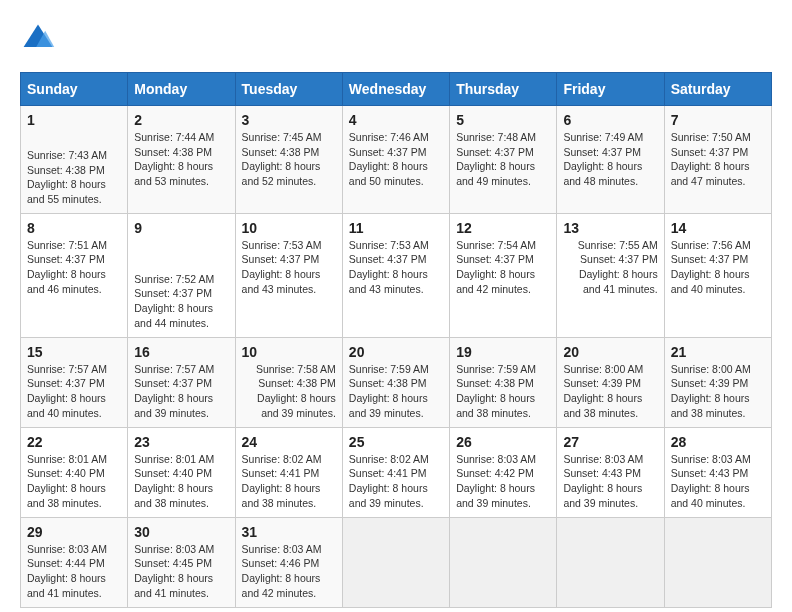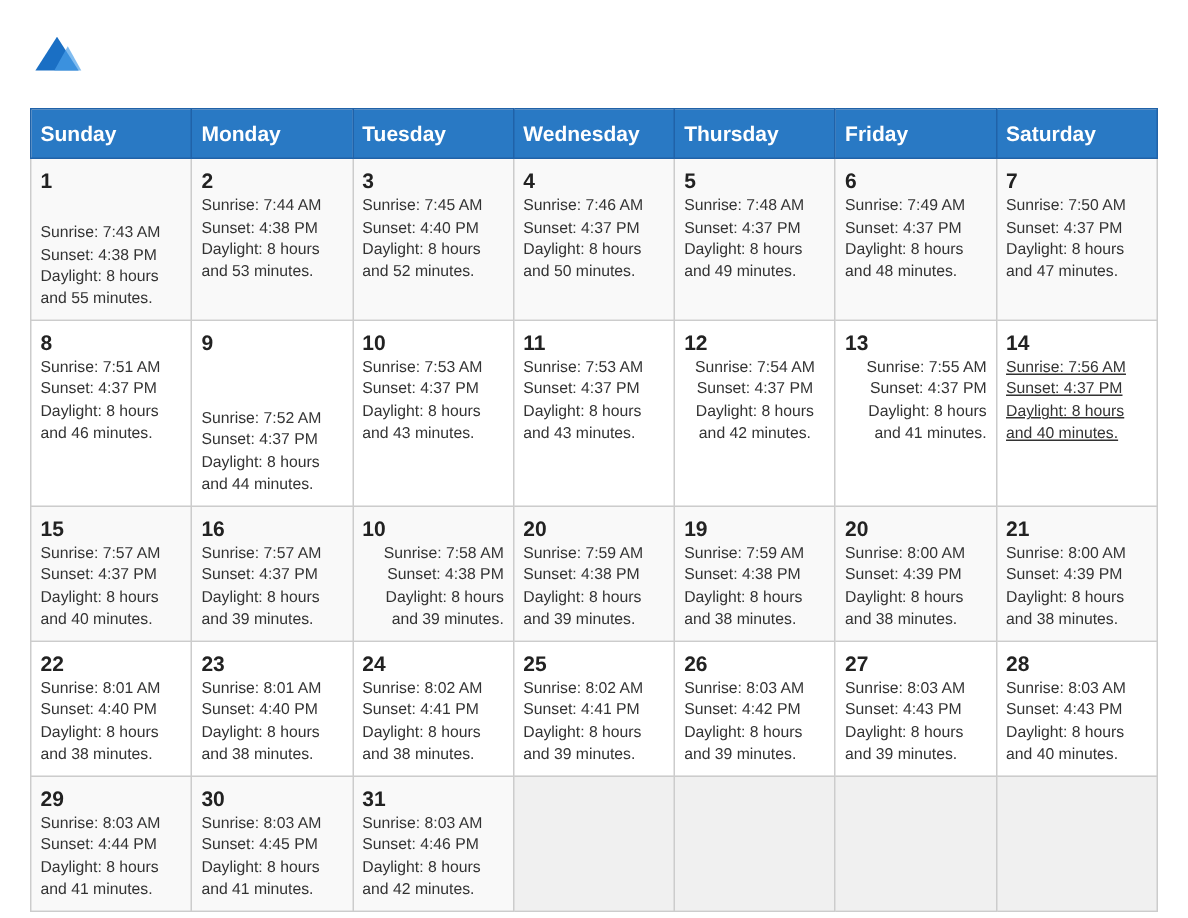--- a/index.html
+++ b/index.html
@@ -131,21 +131,21 @@
         <td>
           <span class="day-num">2</span>
           <div class="day-detail" style="white-space: pre-line;">Sunrise: 7:44 AM
 Sunset: 4:38 PM
 Daylight: 8 hours
 and 53 minutes.</div>
         </td>
         <td>
           <span class="day-num">3</span>
           <div class="day-detail" style="white-space: pre-line;">Sunrise: 7:45 AM
-Sunset: 4:40 PM
+Sunset: 4:38 PM
 Daylight: 8 hours
 and 52 minutes.</div>
         </td>
         <td>
           <span class="day-num">4</span>
           <div class="day-detail" style="white-space: pre-line;">Sunrise: 7:46 AM
 Sunset: 4:37 PM
 Daylight: 8 hours
 and 50 minutes.</div>
         </td>
@@ -195,35 +195,35 @@
         </td>
         <td>
           <span class="day-num">11</span>
           <div class="day-detail" style="white-space: pre-line;">Sunrise: 7:53 AM
 Sunset: 4:37 PM
 Daylight: 8 hours
 and 43 minutes.</div>
         </td>
         <td>
           <span class="day-num">12</span>
-          <div class="day-detail" style="white-space: pre-line; text-align: center;">Sunrise: 7:54 AM
+          <div class="day-detail" style="white-space: pre-line;">Sunrise: 7:54 AM
 Sunset: 4:37 PM
 Daylight: 8 hours
 and 42 minutes.</div>
         </td>
         <td>
           <span class="day-num">13</span>
           <div class="day-detail" style="white-space: pre-line; text-align: right;">Sunrise: 7:55 AM
 Sunset: 4:37 PM
 Daylight: 8 hours
 and 41 minutes.</div>
         </td>
         <td>
           <span class="day-num">14</span>
-          <div class="day-detail" style="white-space: pre-line; text-decoration: underline;">Sunrise: 7:56 AM
+          <div class="day-detail" style="white-space: pre-line;">Sunrise: 7:56 AM
 Sunset: 4:37 PM
 Daylight: 8 hours
 and 40 minutes.</div>
         </td>
       </tr>
       <tr>
         <td>
           <span class="day-num">15</span>
           <div class="day-detail" style="white-space: pre-line;">Sunrise: 7:57 AM
 Sunset: 4:37 PM

